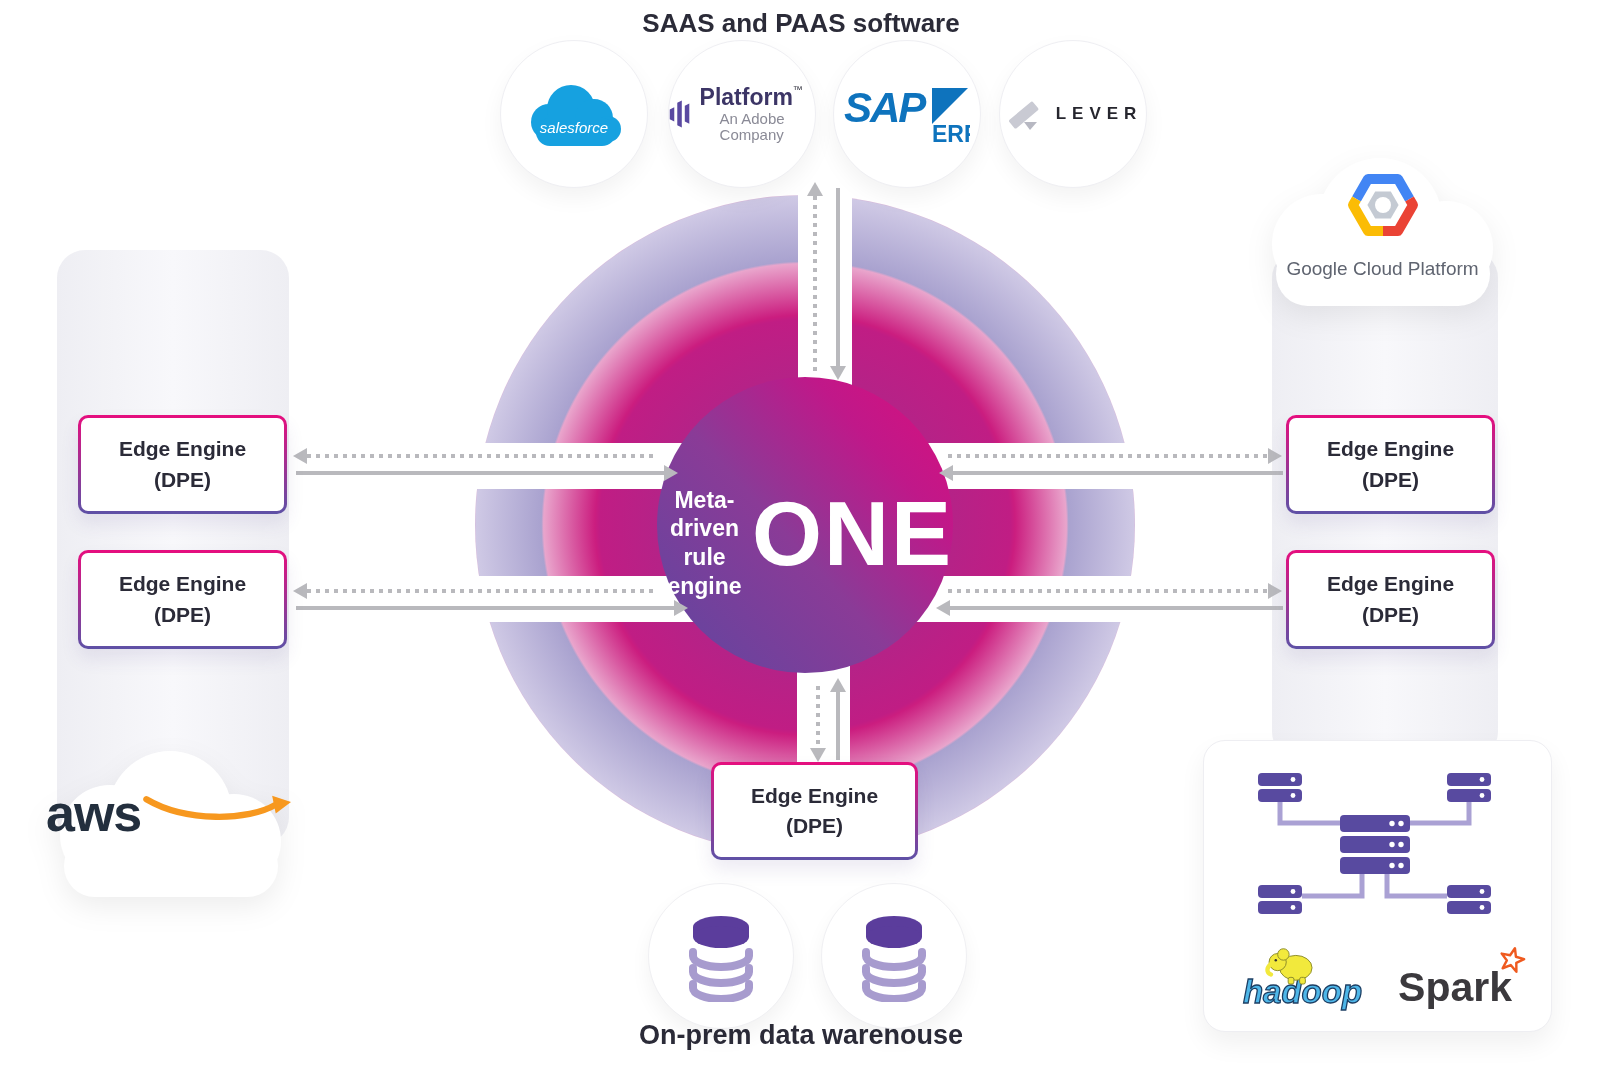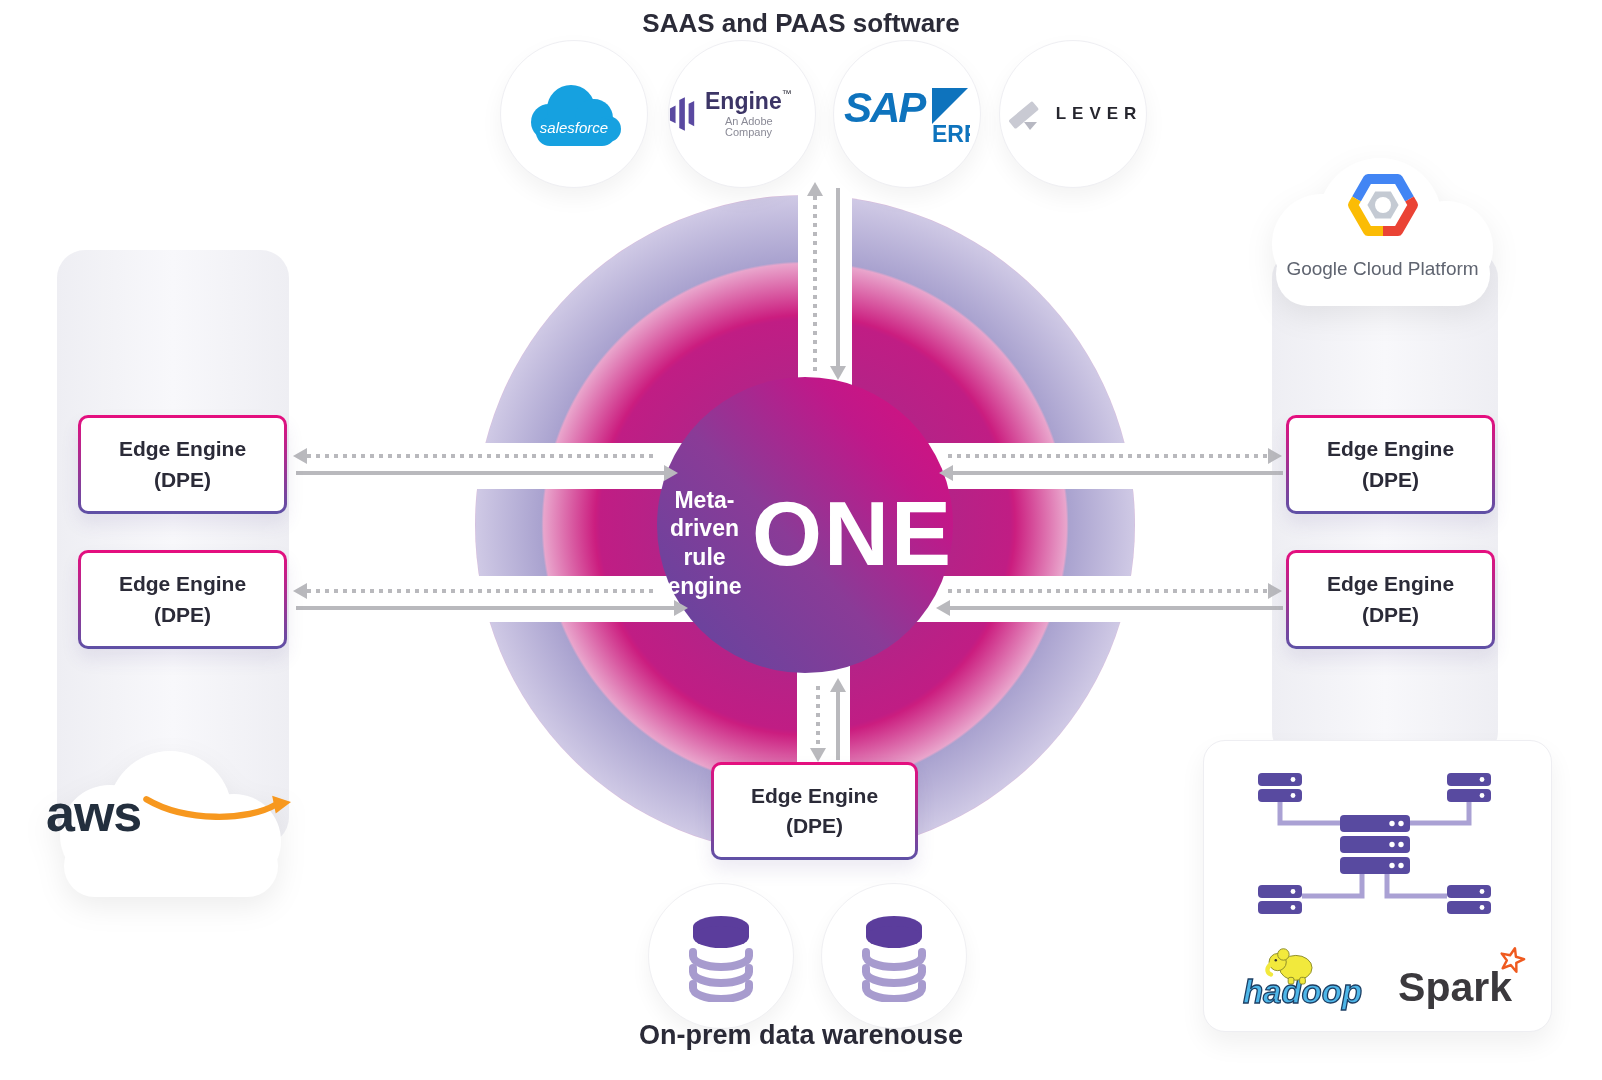--- a/index.html
+++ b/index.html
@@ -65,21 +65,21 @@
   .title-bottom{top:1020px;font-size:27px;}
 
   
   .lc{position:absolute;width:146px;height:146px;border-radius:50%;background:#fff;
       border:1px solid #efeff3;box-shadow:0 10px 22px rgba(0,0,0,.05);
       display:flex;align-items:center;justify-content:center;}
   .marketo-wrap{display:flex;align-items:center;gap:8px;}
   .marketo-texts{display:flex;flex-direction:column;line-height:1.05;}
   .marketo-name{font-size:23px;font-weight:700;color:var(--marketo-text);}
   .marketo-tm{font-size:10px;vertical-align:top;}
-  .marketo-sub{font-size:11px;color:#8a8a96;margin-top:2px;margin-left:20px;}
+  .marketo-sub{font-size:15px;color:#8a8a96;margin-top:2px;margin-left:20px;}
   .lever-wrap{display:flex;align-items:center;gap:12px;}
   .lever-name{font-size:17px;font-weight:700;letter-spacing:6px;color:var(--lever-text);}
 
   
   .cloud{position:absolute;filter:drop-shadow(0 10px 14px rgba(0,0,0,.07));}
   .cloud svg.shape{display:block;}
   .azure-row{position:absolute;left:0;right:0;top:68px;display:flex;align-items:center;justify-content:center;gap:10px;}
   .azure-label{font-size:36px;color:var(--azure-blue);}
   .gcp-hex{position:absolute;left:0;right:0;top:32px;display:flex;justify-content:center;}
   .gcp-label{position:absolute;left:0;right:0;top:118px;text-align:center;font-size:19px;color:var(--gcp-text);}
@@ -199,21 +199,21 @@
     <div class="marketo-wrap">
       <svg width="30" height="40" viewBox="0 0 30 40">
         <g style="fill:var(--marketo-purple)">
           <polygon points="1,14 7,11 7,30 1,27"></polygon>
           <polygon points="11,5 17,2 17,38 11,35"></polygon>
           <polygon points="21,9 27,6 27,33 21,30"></polygon>
         </g>
       </svg>
       <div class="marketo-texts">
         <div>
-          <span class="marketo-name">Engine</span><span class="marketo-tm">™</span>
+          <span class="marketo-name">Platform</span><span class="marketo-tm">™</span>
         </div>
         <div class="marketo-sub">An Adobe Company</div>
       </div>
     </div>
   </div>
 
   <div class="lc" style="left:833px;top:40px;">
     <svg width="126" height="64" viewBox="0 0 126 64">
       <text x="0" y="40" font-size="42" font-weight="bold" font-style="italic" letter-spacing="-2" style="fill:var(--sap-blue)">SAP</text>
       <polygon points="88,6 124,6 88,42" style="fill:var(--sap-blue)"></polygon>

